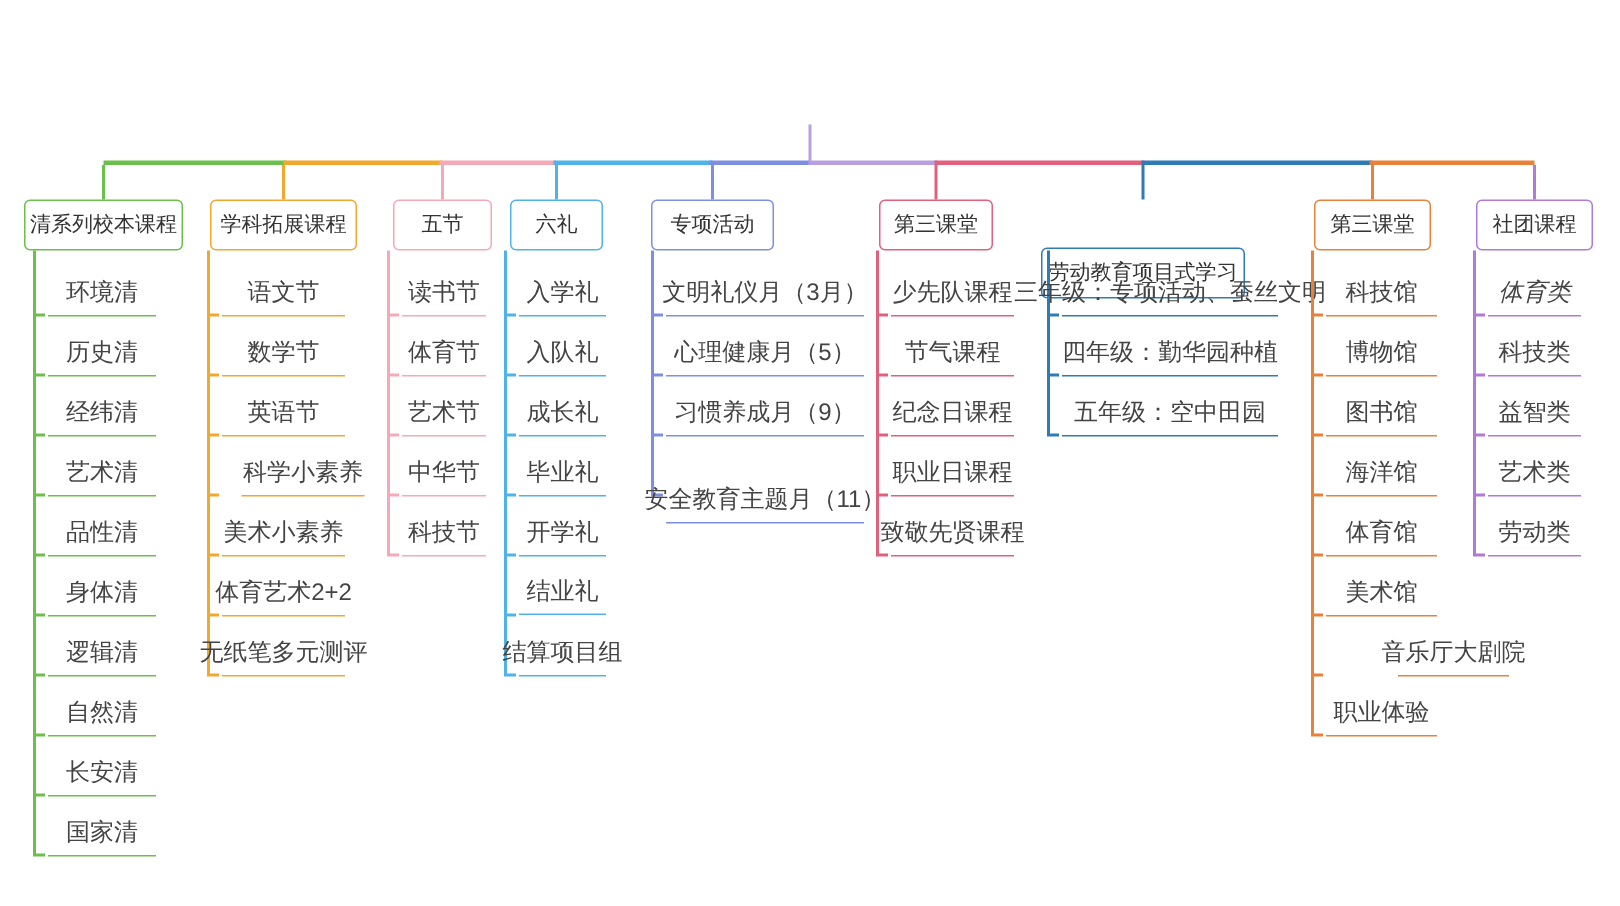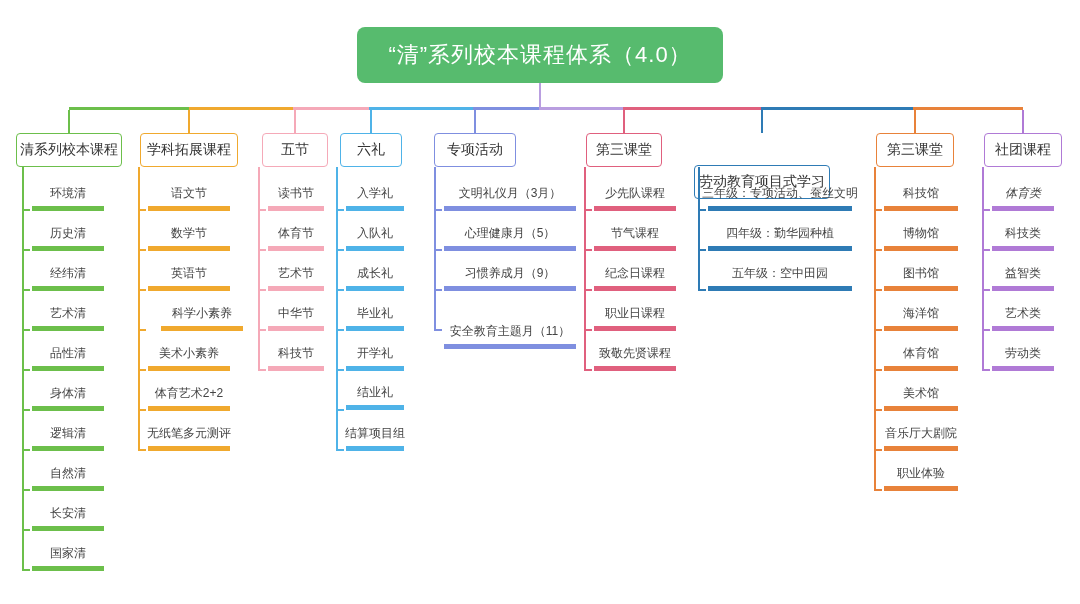--- a/index.html
+++ b/index.html
@@ -67,45 +67,44 @@
     font-size: 14px;
     display: flex;
     align-items: center;
     justify-content: center;
     box-sizing: border-box;
     white-space: nowrap;
   }
   .child {
     position: absolute;
     height: 30px;
-    font-size: 12px;
+    font-size: 16px;
     color: #444444;
     display: flex;
     align-items: center;
     justify-content: center;
     box-sizing: border-box;
     white-space: nowrap;
-    border-bottom: 5px solid #d946ef;
+    border-bottom: 1px solid #d946ef;
   }
   .child-spine {
     position: absolute;
     width: 2px;
   }
   .child-tick {
     position: absolute;
     height: 2px;
     width: 8px;
   }
 </style>
 </head>
 <body>
 
 <div id="canvas">
 
-  <div class="root-node">“清”系列校本课程体系（4.0）</div>
   <div class="trunk"></div>
 
   <div id="buses">
       <div class="bus" style="left: 69px; width: 122px; background: rgb(108, 191, 75);"></div>
       <div class="bus" style="left: 189px; width: 106px; background: rgb(240, 169, 46);"></div>
       <div class="bus" style="left: 293px; width: 78px; background: rgb(245, 169, 184);"></div>
       <div class="bus" style="left: 369px; width: 106px; background: rgb(79, 179, 232);"></div>
       <div class="bus" style="left: 473px; width: 68px; background: rgb(127, 143, 224);"></div>
       <div class="bus" style="left: 539px; width: 86px; background: rgb(185, 158, 224);"></div>
       <div class="bus" style="left: 623px; width: 140px; background: rgb(224, 96, 126);"></div>
@@ -225,21 +224,21 @@
       <div class="child" style="left: 884px; top: 221px; width: 74px; border-bottom-color: rgb(232, 130, 58);">博物馆</div>
       <div class="child-tick" style="left: 874px; top: 289px; background: rgb(232, 130, 58);"></div>
       <div class="child" style="left: 884px; top: 261px; width: 74px; border-bottom-color: rgb(232, 130, 58);">图书馆</div>
       <div class="child-tick" style="left: 874px; top: 329px; background: rgb(232, 130, 58);"></div>
       <div class="child" style="left: 884px; top: 301px; width: 74px; border-bottom-color: rgb(232, 130, 58); text-align: right;">海洋馆</div>
       <div class="child-tick" style="left: 874px; top: 369px; background: rgb(232, 130, 58);"></div>
       <div class="child" style="left: 884px; top: 341px; width: 74px; border-bottom-color: rgb(232, 130, 58);">体育馆</div>
       <div class="child-tick" style="left: 874px; top: 409px; background: rgb(232, 130, 58);"></div>
       <div class="child" style="left: 884px; top: 381px; width: 74px; border-bottom-color: rgb(232, 130, 58);">美术馆</div>
       <div class="child-tick" style="left: 874px; top: 449px; background: rgb(232, 130, 58);"></div>
-      <div class="child" style="left: 884px; top: 421px; width: 74px; border-bottom-color: rgb(232, 130, 58);">音乐厅大剧院</div>
+      <div class="child" style="left: 932px; top: 421px; width: 74px; border-bottom-color: rgb(232, 130, 58);">音乐厅大剧院</div>
       <div class="child-tick" style="left: 874px; top: 489px; background: rgb(232, 130, 58);"></div>
       <div class="child" style="left: 884px; top: 461px; width: 74px; border-bottom-color: rgb(232, 130, 58);">职业体验</div>
       <div class="stem" style="left: 1022px; background: rgb(176, 122, 214);"></div>
       <div class="cat-box" style="left: 984px; width: 78px; border-color: rgb(176, 122, 214);">社团课程</div>
       <div class="child-spine" style="left: 982px; top: 167px; height: 203px; background: rgb(176, 122, 214);"></div>
       <div class="child-tick" style="left: 982px; top: 209px; background: rgb(176, 122, 214);"></div>
       <div class="child" style="left: 992px; top: 181px; width: 62px; border-bottom-color: rgb(176, 122, 214); font-style: italic;">体育类</div>
       <div class="child-tick" style="left: 982px; top: 249px; background: rgb(176, 122, 214);"></div>
       <div class="child" style="left: 992px; top: 221px; width: 62px; border-bottom-color: rgb(176, 122, 214);">科技类</div>
       <div class="child-tick" style="left: 982px; top: 289px; background: rgb(176, 122, 214);"></div>

